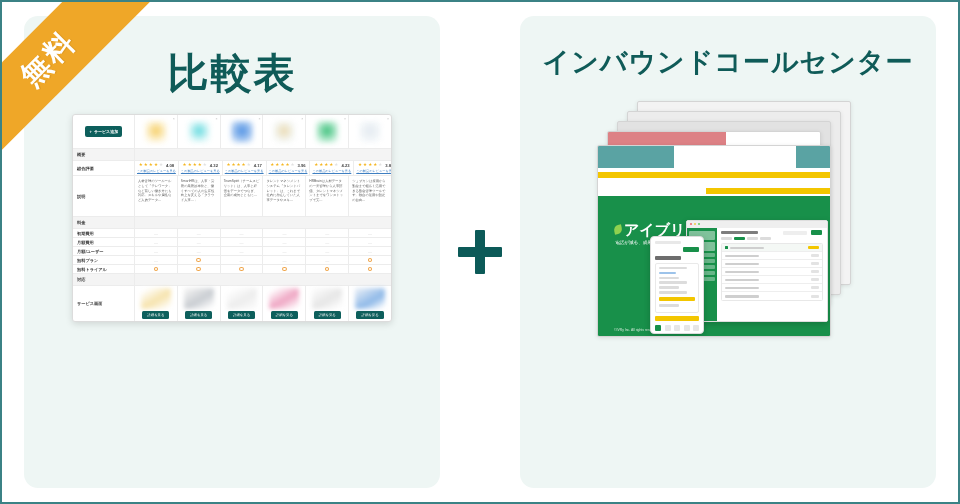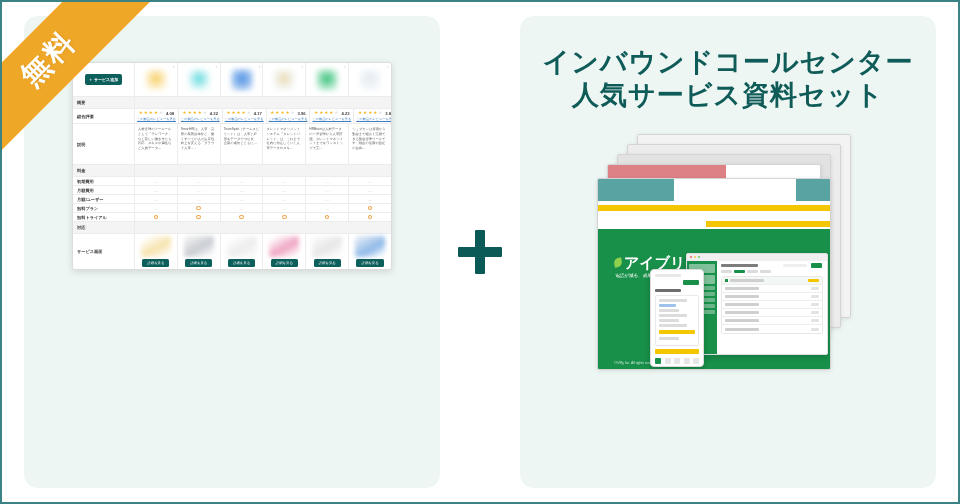--- a/index.html
+++ b/index.html
@@ -285,20 +285,21 @@
 
   <div class="ribbon-wrap">
     <div class="ribbon-band">
       <span class="ribbon-text">無料</span>
     </div>
   </div>
 
   <div class="panels">
 
     <div class="panel left">
+      <div class="head l2">比較表</div>
 
       <div class="table-shot">
 
         <div class="ts-row ts-head">
           <div class="ts-label">
             <span class="addbtn">＋ サービス追加</span>
           </div>
           <div class="ts-cells">
             <div class="ts-cell headcell">
                 <div class="logo-blob lb0"></div>
@@ -592,21 +593,20 @@
                 <span class="detailbtn">詳細を見る</span>
               </div>
           </div>
         </div>
 
       </div>
     </div>
 
     <div class="panel right">
       <div class="head r">インバウンドコールセンター</div>
-      <div class="head r">人気サービス資料セット</div>
 
       <div class="doc-stack">
         <div class="sheet s1"></div>
         <div class="sheet s2"></div>
         <div class="sheet s3"></div>
         <div class="sheet s4">
           <div class="s4-band"></div>
         </div>
 
         <div class="sheet s5">

